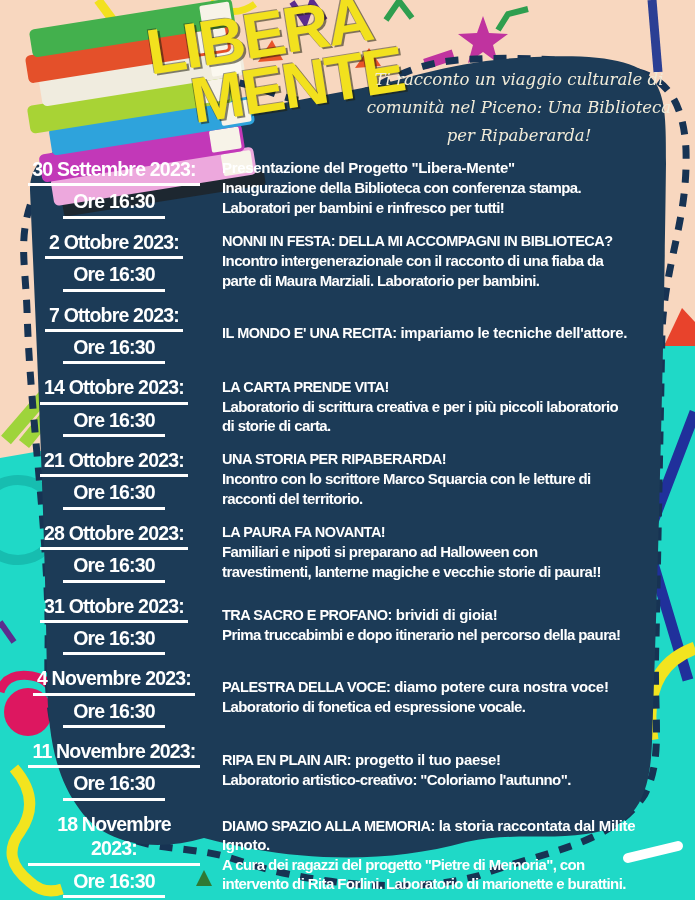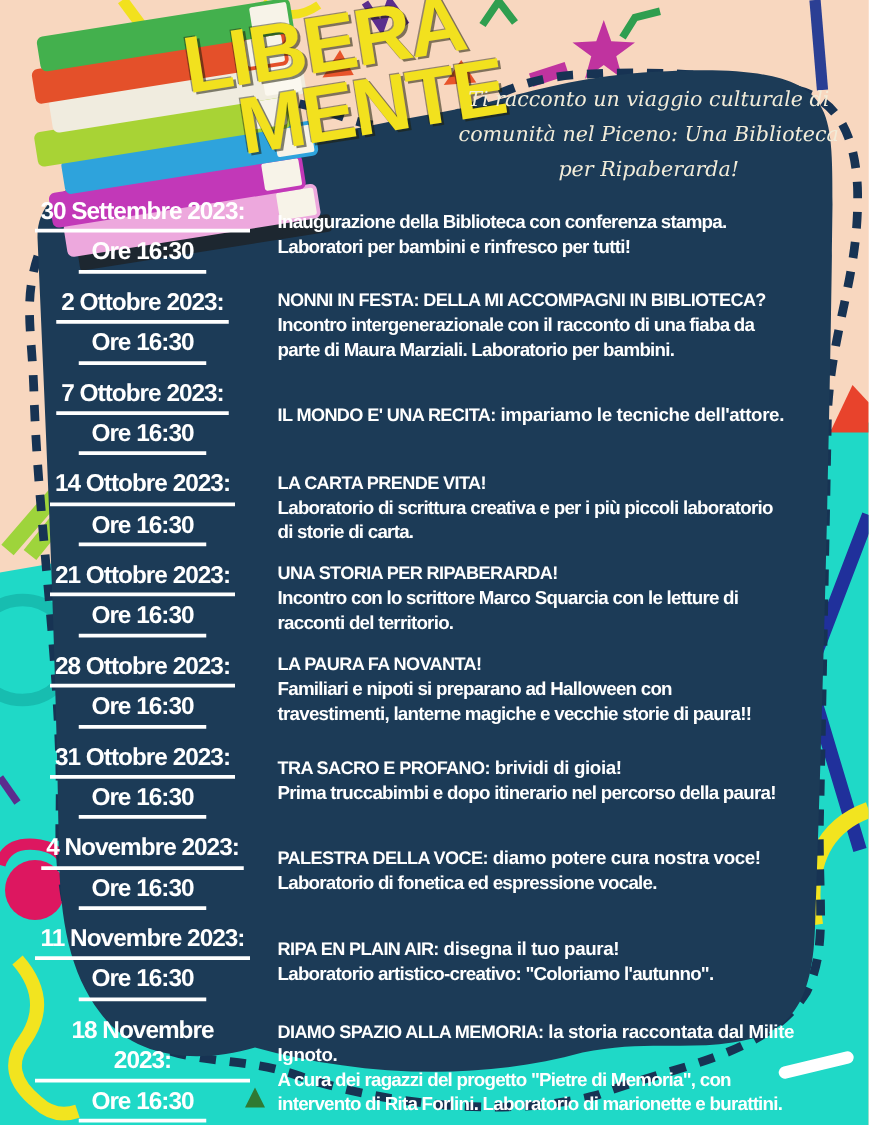--- a/index.html
+++ b/index.html
@@ -153,20 +153,23 @@
 
   <div class="tagline">Ti racconto un viaggio culturale di comunità nel Piceno: Una Biblioteca per Ripaberarda!</div>
 
   <div class="events" id="events">
   <div class="event-row">
     <div class="event-when">
       <span class="event-date">30 Settembre 2023:</span><br>
       <span class="event-time">Ore 16:30</span>
     </div>
     <div class="event-desc">
+      <div>
+        <span class="event-headline-caps"></span><span class="event-headline-rest">Presentazione del Progetto "Libera-Mente"</span>
+      </div>
       <div class="event-body">Inaugurazione della Biblioteca con conferenza stampa.
 Laboratori per bambini e rinfresco per tutti!</div>
     </div>
   </div>
 
   <div class="event-row">
     <div class="event-when">
       <span class="event-date">2 Ottobre 2023:</span><br>
       <span class="event-time">Ore 16:30</span>
     </div>
@@ -259,21 +262,21 @@
     </div>
   </div>
 
   <div class="event-row">
     <div class="event-when">
       <span class="event-date">11 Novembre 2023:</span><br>
       <span class="event-time">Ore 16:30</span>
     </div>
     <div class="event-desc">
       <div>
-        <span class="event-headline-caps">RIPA EN PLAIN AIR:</span><span class="event-headline-rest"> disegna il tuo paura!</span>
+        <span class="event-headline-caps">RIPA EN PLAIN AIR:</span><span class="event-headline-rest"> progetto il tuo paese!</span>
       </div>
       <div class="event-body">Laboratorio artistico-creativo: "Coloriamo l'autunno".</div>
     </div>
   </div>
 
   <div class="event-row">
     <div class="event-when">
       <span class="event-date">18 Novembre 2023:</span><br>
       <span class="event-time">Ore 16:30</span>
     </div>

